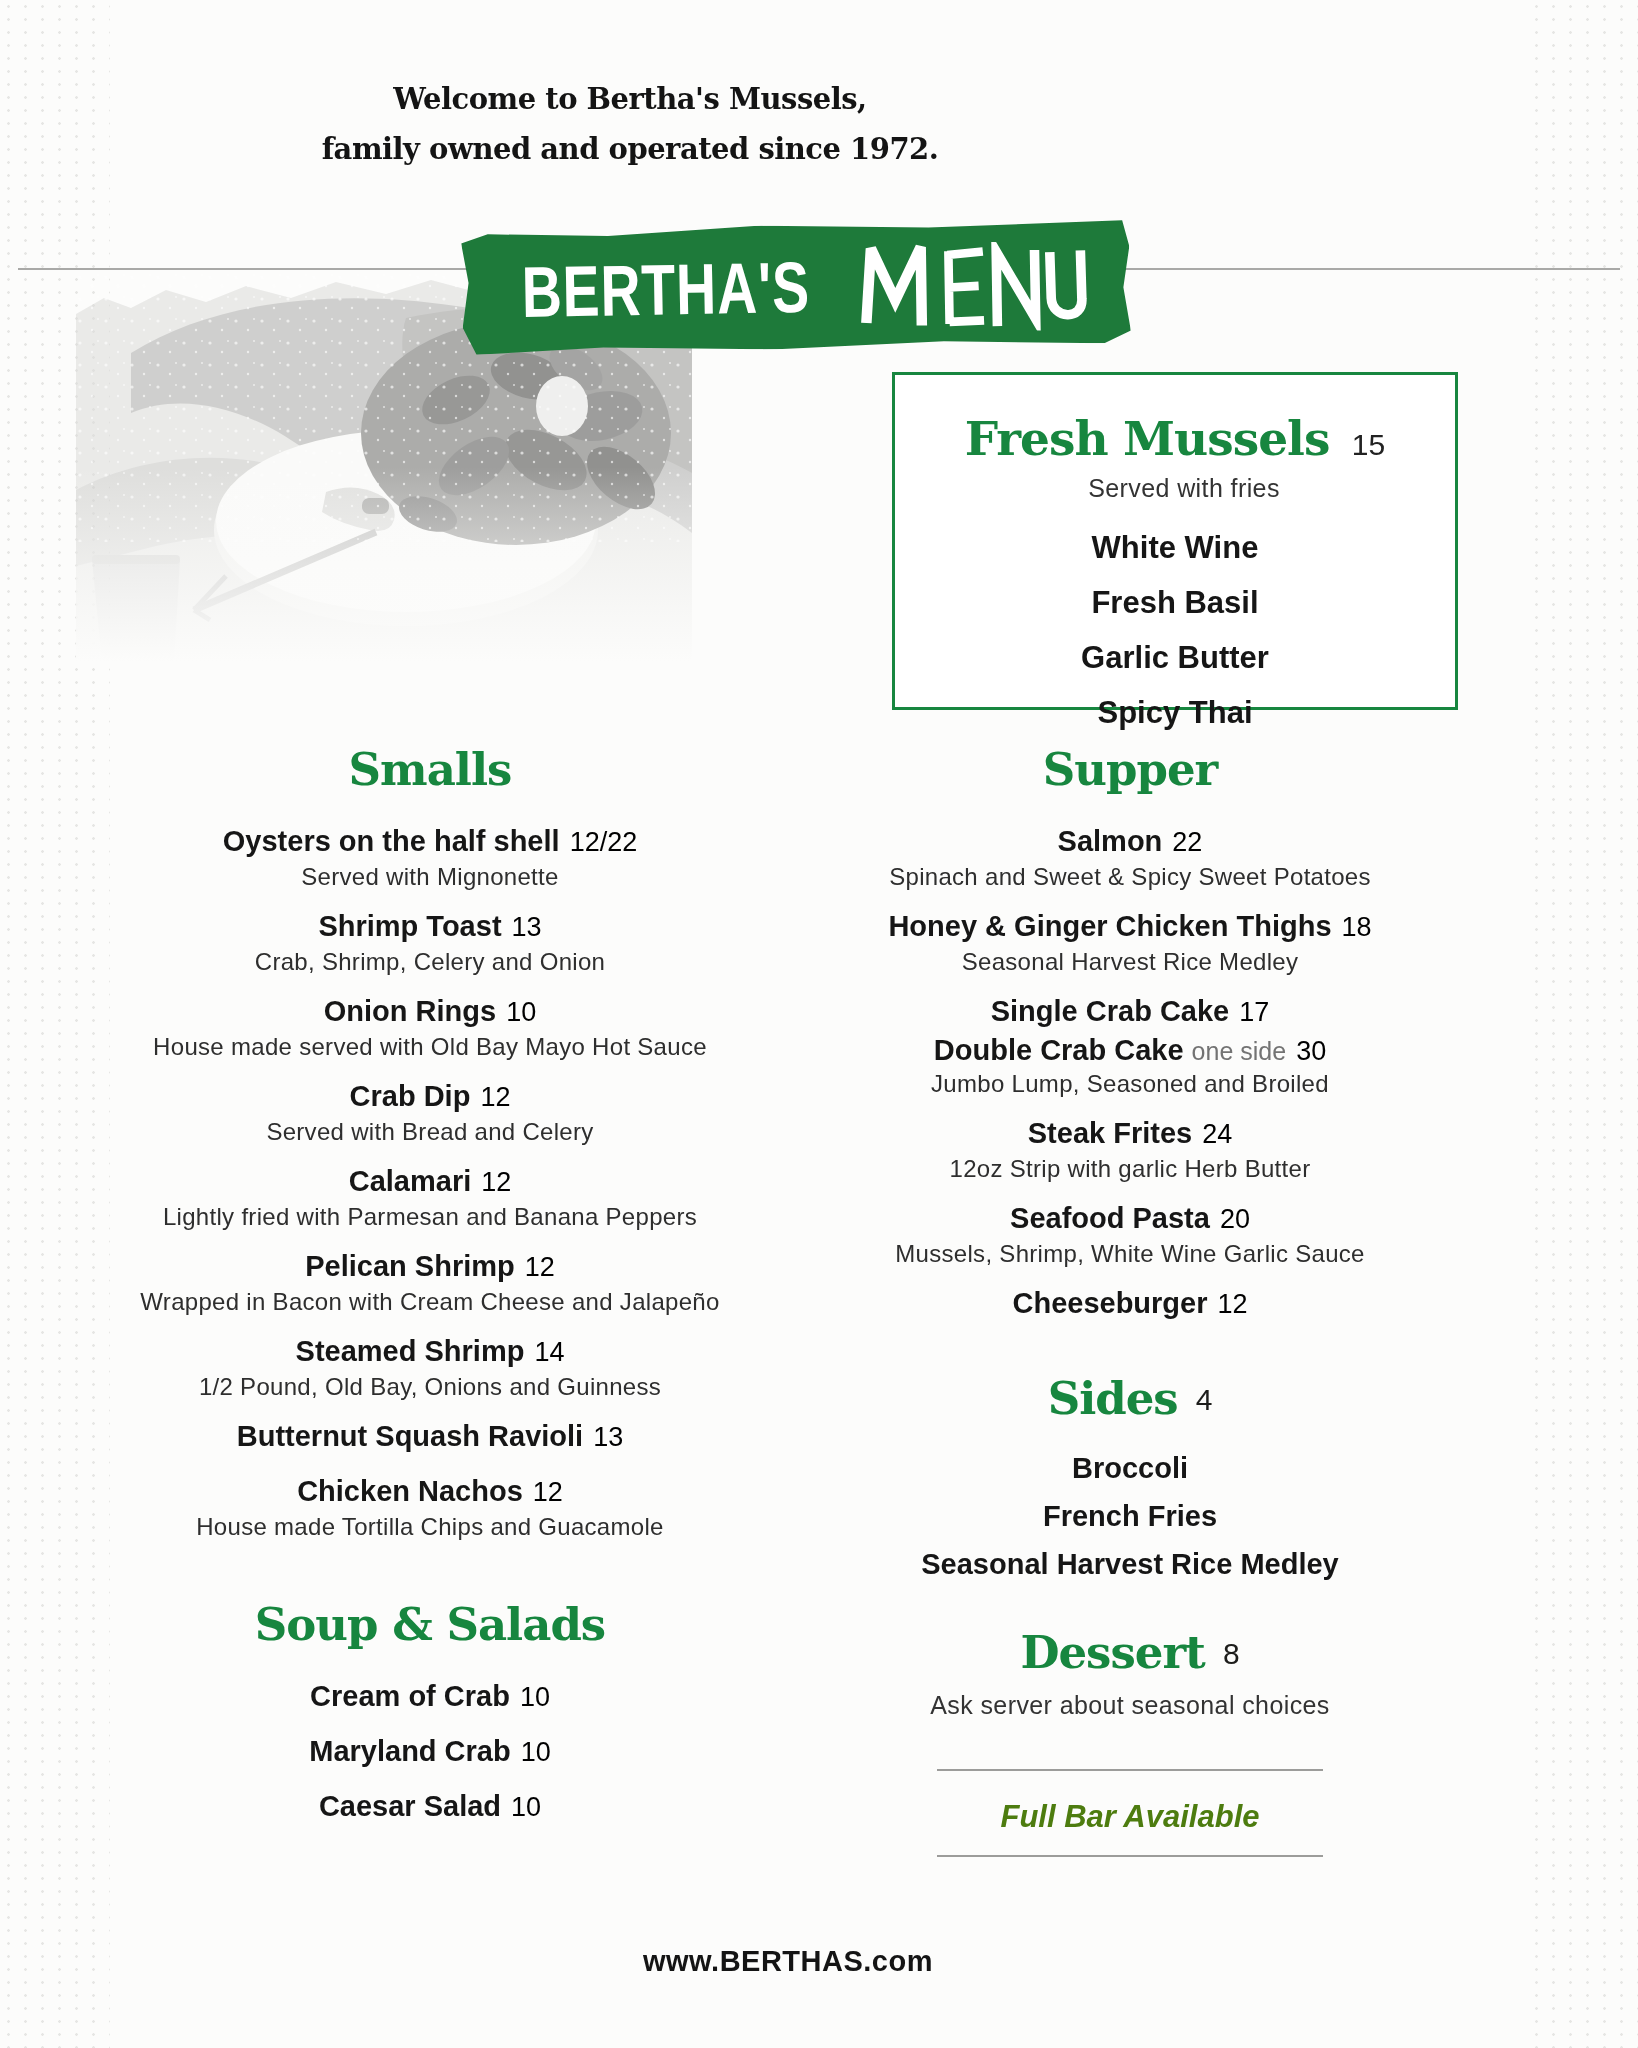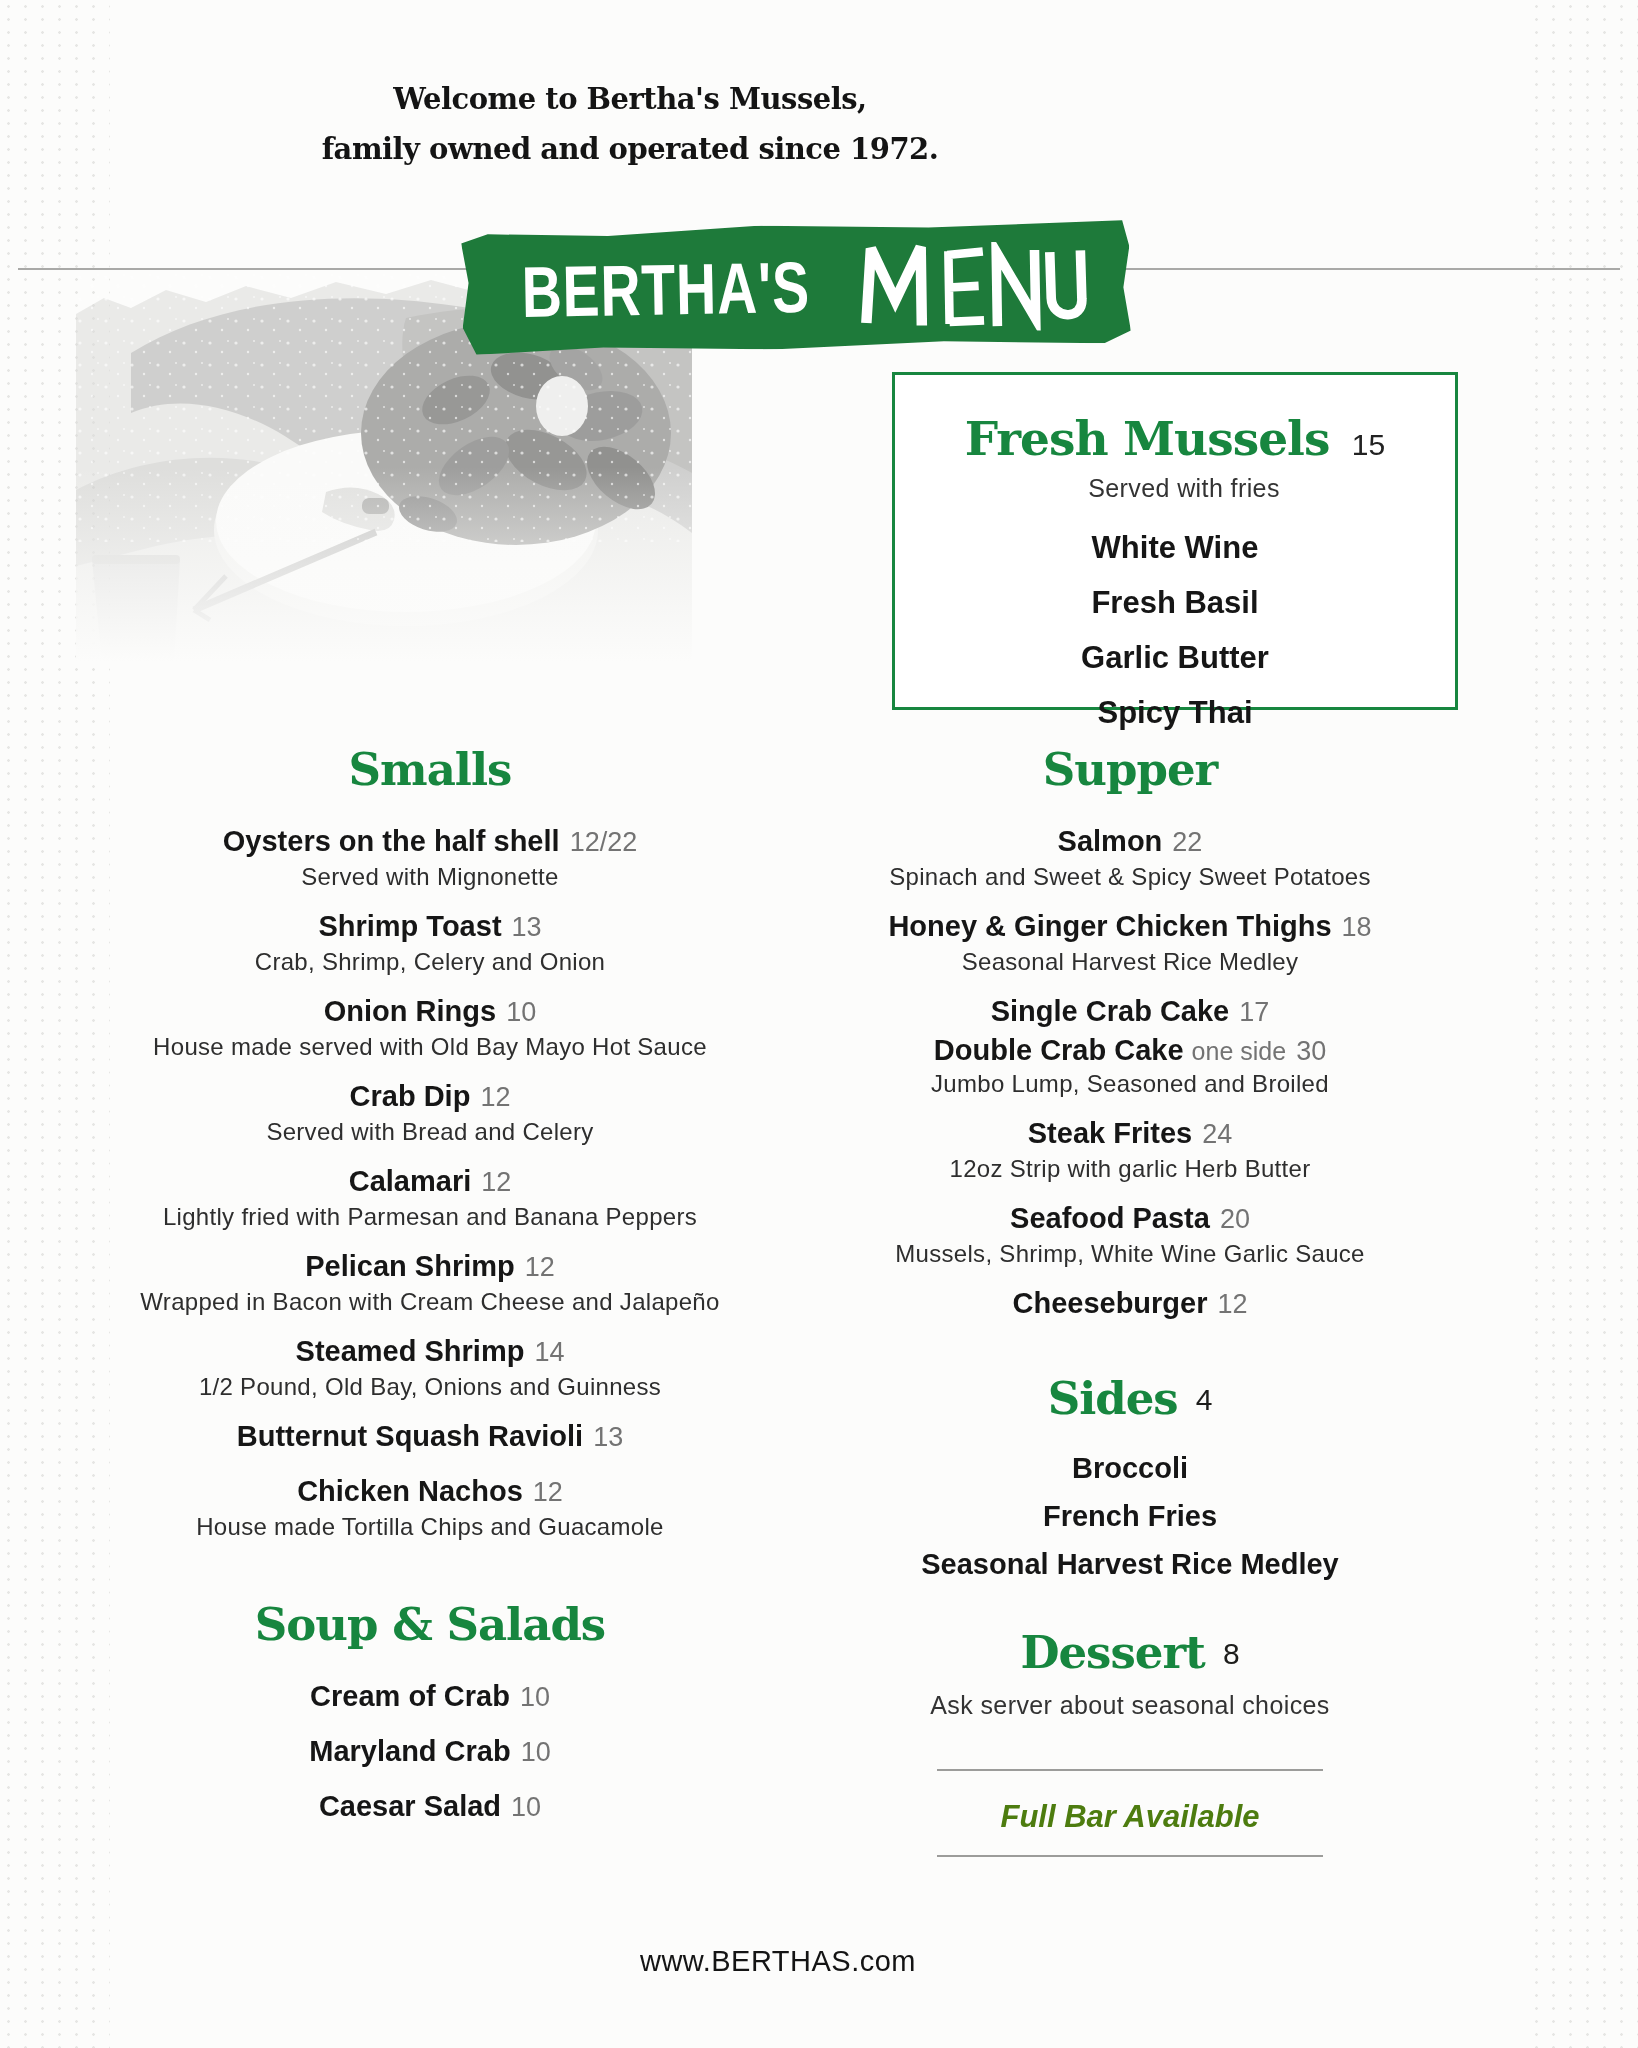--- a/index.html
+++ b/index.html
@@ -43,33 +43,33 @@
              color:#1d1d1b;letter-spacing:0;margin-left:18px;vertical-align:4px;}
   .sec-gap{margin-top:58px;}
   .sec-gap-sides{margin-top:50px;}
   .sec-gap-dessert{margin-top:45px;}
 
   .item{margin-top:15px;}
   .item.first{margin-top:27px;}
   .item-line{font-size:29px;line-height:39px;color:#161616;}
   .item-line.second{line-height:36px;}
   .nm{font-weight:700;}
-  .pr{font-weight:400;font-size:27px;margin-left:10px;color:#737373;}
+  .pr{font-weight:400;font-size:27px;margin-left:10px;color:#000000;}
   .note{font-weight:400;font-size:25px;margin-left:8px;color:#737373;}
   .item-desc{font-size:24px;line-height:30px;color:#2e2e2e;letter-spacing:.3px;}
   .side-item{font-size:29px;font-weight:700;line-height:38px;margin-top:10px;color:#161616;}
   .side-item.first{margin-top:24px;}
   .sec-note{font-size:25px;color:#333;margin-top:10px;letter-spacing:.4px;line-height:32px;}
 
   .divider{width:386px;margin:48px auto 0 auto;border-top:2px solid #9c9c9a;}
   .divider.second{margin-top:18px;}
   .full-bar{font-size:31px;font-weight:700;margin-top:26px;line-height:40px;color:#4d7c0f;font-style:italic;}
 
-  .footer{position:absolute;top:1945px;left:3px;width:1550px;text-align:center;z-index:2;
-          font-weight:400;font-size:29px;letter-spacing:.5px;color:#141414;}
+  .footer{position:absolute;top:1945px;left:13px;width:1550px;text-align:center;z-index:2;
+          font-weight:700;font-size:29px;letter-spacing:.5px;color:#141414;}
 </style>
 </head>
 <body>
 
 <div class="page">
 
   <div class="dots left"></div>
   <div class="dots right"></div>
 
   <div class="welcome">

